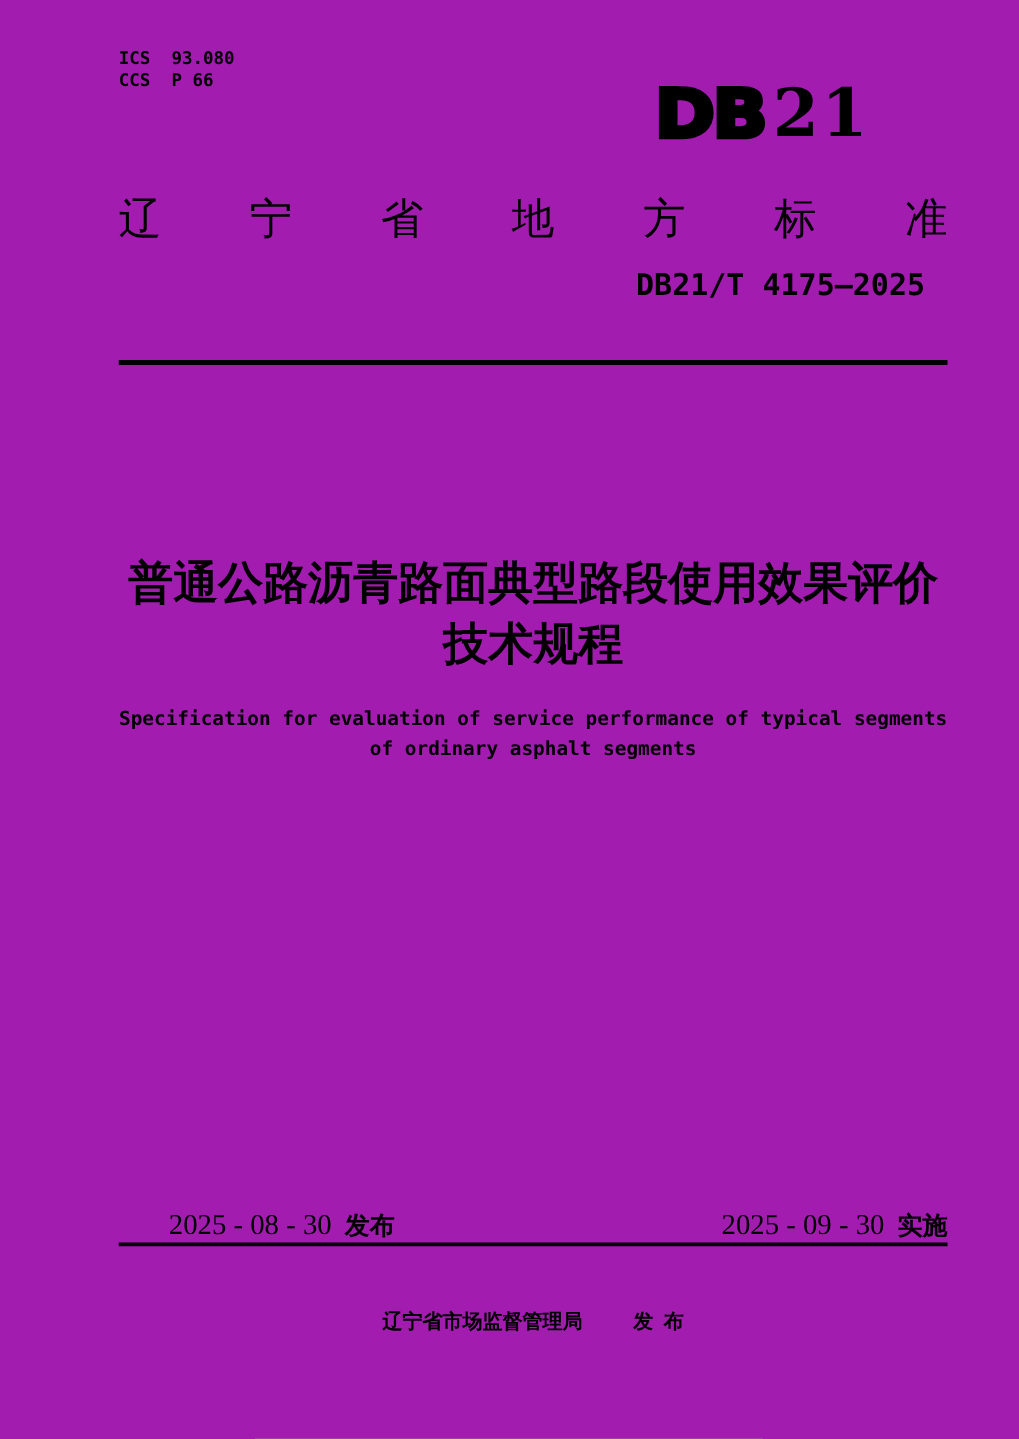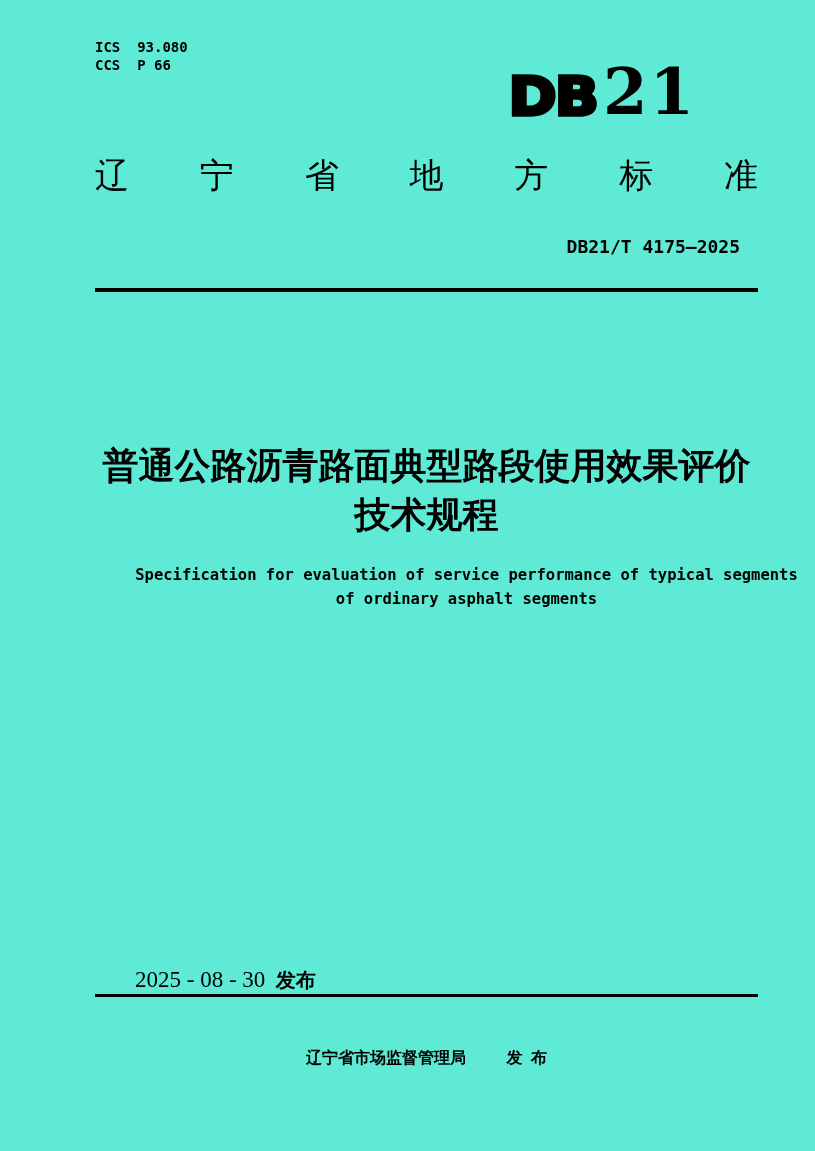--- a/index.html
+++ b/index.html
@@ -1,56 +1,56 @@
 <!DOCTYPE html>
 <html><head>
 <meta charset="utf-8">
 <style>
   html,body { margin:0; padding:0; background:#888; }
   .page {
     position:relative; width:815px; height:1151px; margin:0 auto;
-    background:#5eead4; color:#000; overflow:hidden;
+    background:#a21caf; color:#000; overflow:hidden;
     font-family:"Liberation Sans", sans-serif;
   }
   .col { position:absolute; left:95px; width:663px; }
   .pre { white-space:pre; }
 
   
   .ics-block { top:38px; font-family:"DejaVu Sans Mono", monospace;
     font-size:14px; line-height:18px; font-weight:bold; }
 
   
   .logo { position:absolute; top:60px; right:119px; display:flex;
     align-items:baseline; line-height:1;text-align:right; }
   .logo .db { font-family:"DejaVu Sans", sans-serif; font-weight:bold;
     font-size:58px; letter-spacing:-2px; -webkit-text-stroke:4px #000;
     transform:scaleY(0.92); transform-origin:bottom; }
   .logo .n21 { font-family:"DejaVu Serif", serif; font-weight:bold;
-    font-size:64px; margin-left:6px; letter-spacing:2px; }
+    font-size:53px; margin-left:6px; letter-spacing:2px; }
 
   
   .region-row { top:156px; display:flex; justify-content:space-between;
     font-size:34px; line-height:38px; }
 
   
-  .doc-number { top:236px; text-align:right; padding-right:18px;
+  .doc-number { top:214px; text-align:right; padding-right:18px;
     box-sizing:border-box; font-family:"DejaVu Sans Mono", monospace;
-    font-size:18px; font-weight:bold; }
+    font-size:24px; font-weight:bold; }
 
   .rule { position:absolute; left:95px; width:663px; background:#000; }
   .rule-top { top:288px; height:4px; }
   .rule-bottom { top:994px; height:3px; }
 
   
   .title-zh { top:441px; text-align:center; font-size:36px;
     line-height:49px; font-weight:bold; }
   .title-zh div { white-space:nowrap; }
   .title-en { top:563px; text-align:center;
     font-family:"DejaVu Sans Mono", monospace; font-size:15.5px;
-    line-height:24px; font-weight:bold;margin-left:40px; }
+    line-height:24px; font-weight:bold; }
   .title-en div { white-space:nowrap; }
 
   
   .dates-row { top:967px; display:flex; justify-content:space-between;
     align-items:baseline; }
   .date-num { font-family:"Liberation Serif", serif; font-size:23px;margin-left:40px; }
   .date-label { font-size:20px; font-weight:bold; margin-left:6px; }
 
   
   .publisher-row { top:1046px; text-align:center; font-size:16px;
@@ -94,20 +94,24 @@
   <div class="col title-en">
     <div>Specification for evaluation of service performance of typical segments</div>
     <div>of ordinary asphalt segments</div>
   </div>
 
   <div class="col dates-row">
     <div>
       <span class="date-num pre">2025 - 08 - 30</span>
       <span class="date-label">发布</span>
     </div>
+    <div>
+      <span class="date-num pre">2025 - 09 - 30</span>
+      <span class="date-label">实施</span>
+    </div>
   </div>
 
   <div class="rule rule-bottom"></div>
 
   <div class="col publisher-row">
     <span>辽宁省市场监督管理局</span>
     <span class="publish-label pre">发 布</span>
   </div>
 
 </div>

